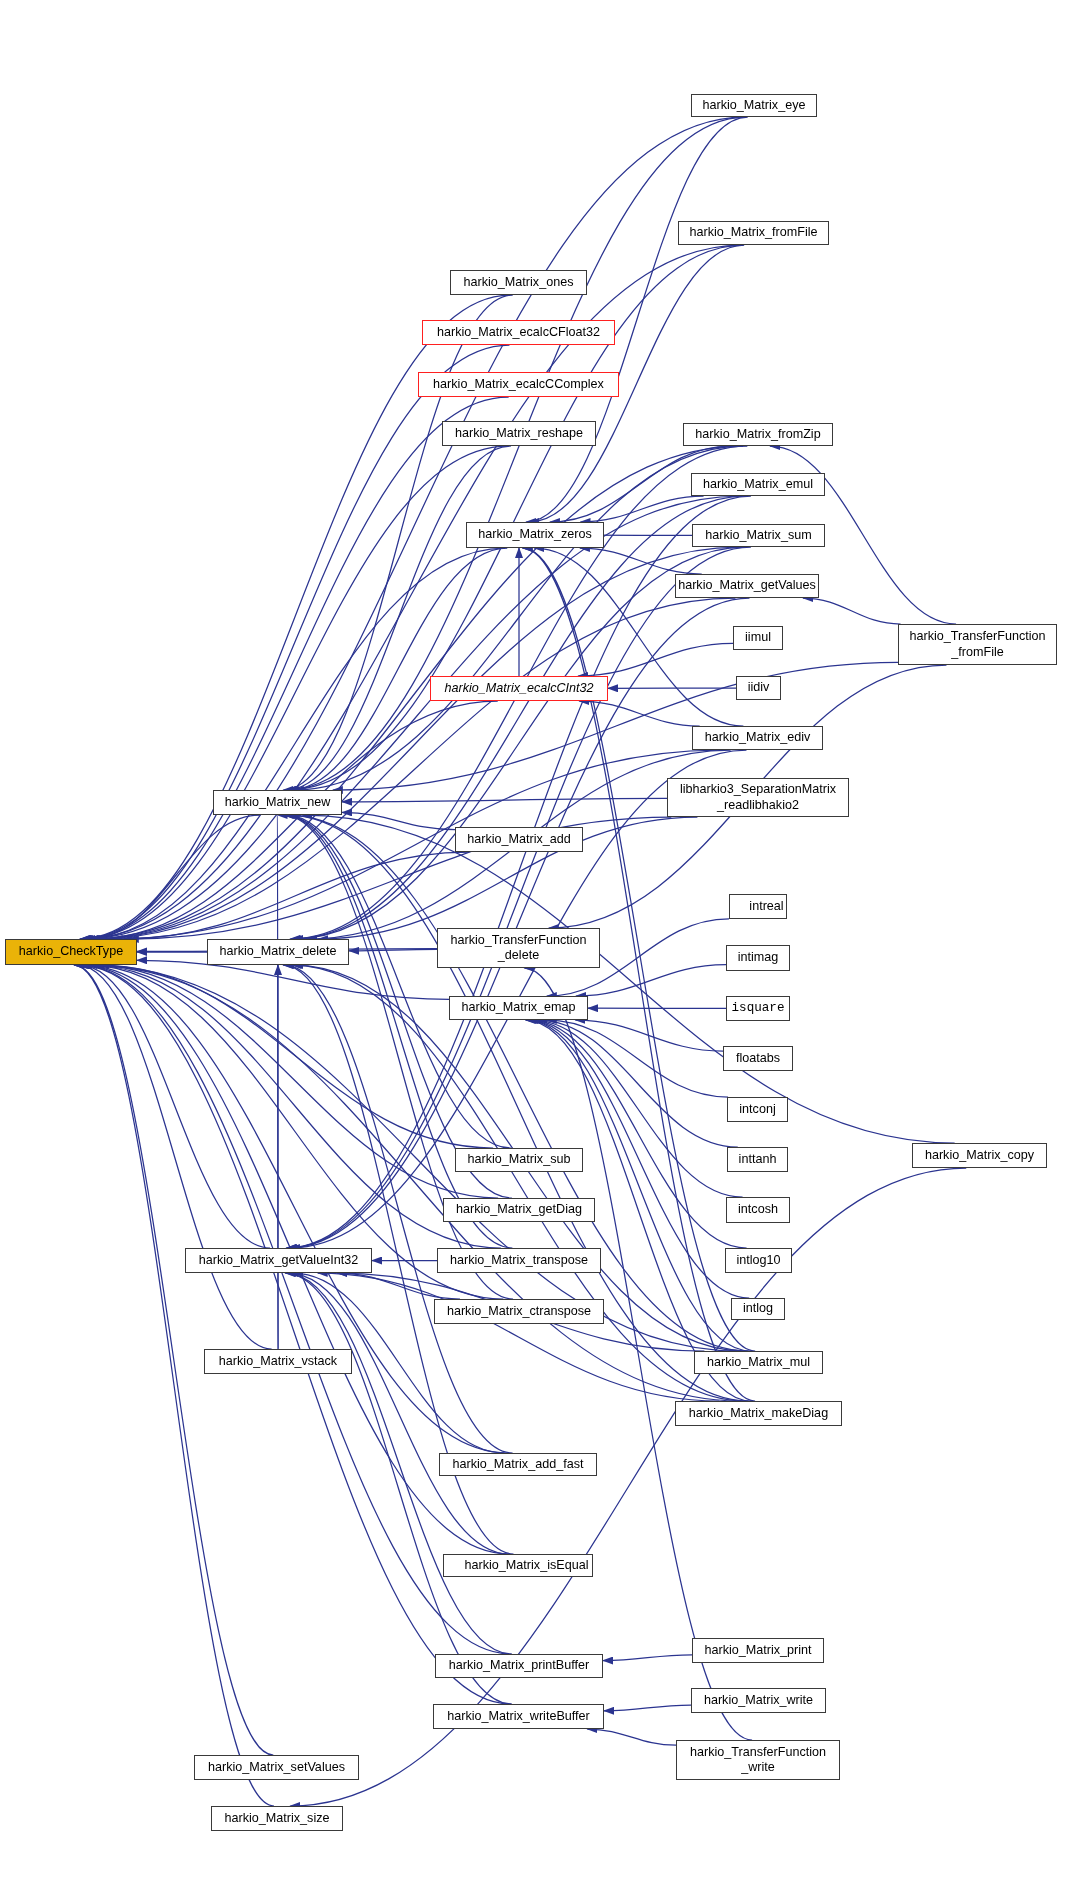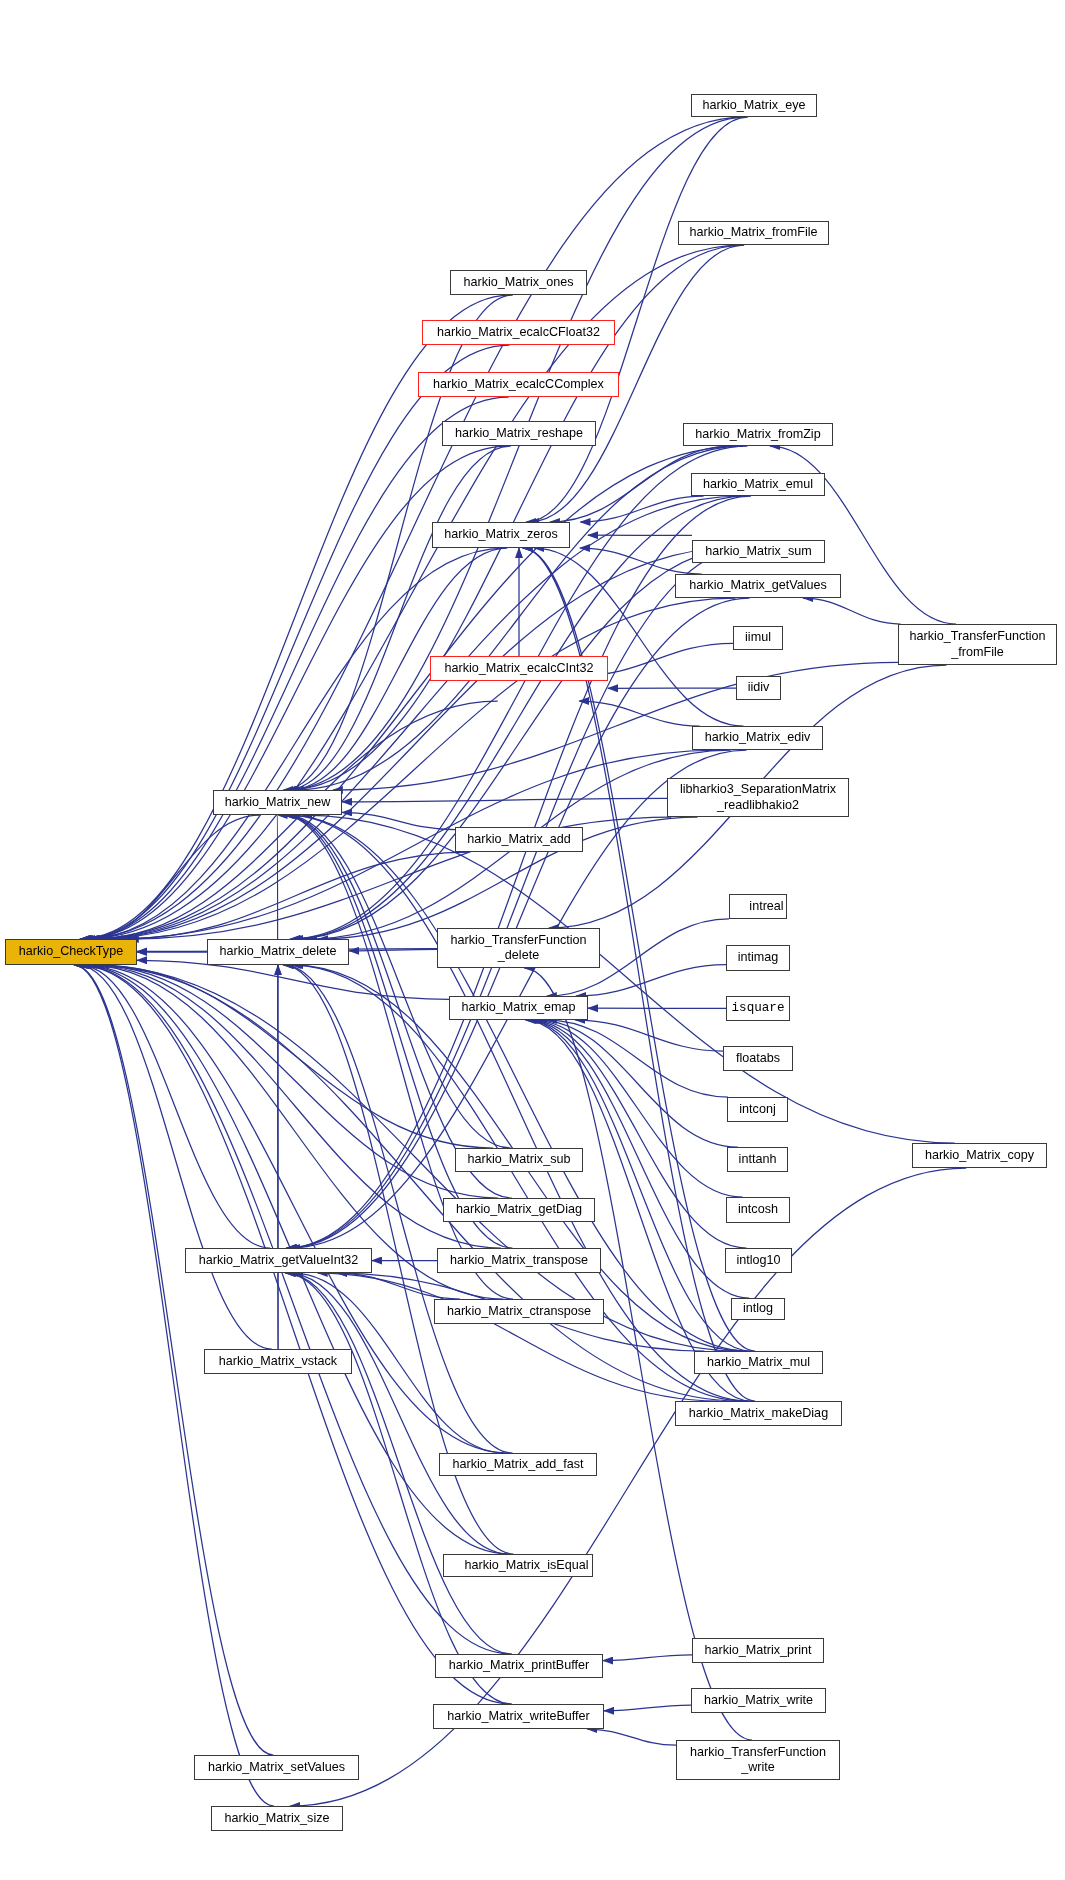--- a/index.html
+++ b/index.html
@@ -173,24 +173,24 @@
     </div>
     <div class="node red" style="left: 422px; top: 320px; width: 193px; height: 25px;">
       <span>harkio_Matrix_ecalcCFloat32</span>
     </div>
     <div class="node red" style="left: 418px; top: 372px; width: 201px; height: 25px;">
       <span>harkio_Matrix_ecalcCComplex</span>
     </div>
     <div class="node" style="left: 442px; top: 421px; width: 154px; height: 25px;">
       <span>harkio_Matrix_reshape</span>
     </div>
-    <div class="node" style="left: 432px; top: 522px; width: 138px; height: 26px;">
+    <div class="node" style="left: 466px; top: 522px; width: 138px; height: 26px;">
       <span>harkio_Matrix_zeros</span>
     </div>
-    <div class="node red" style="left: 430px; top: 656px; width: 178px; height: 25px;">
+    <div class="node red" style="left: 430px; top: 676px; width: 178px; height: 25px; font-style: italic;">
       <span>harkio_Matrix_ecalcCInt32</span>
     </div>
     <div class="node" style="left: 455px; top: 827px; width: 128px; height: 25px;">
       <span>harkio_Matrix_add</span>
     </div>
     <div class="node" style="left: 437px; top: 928px; width: 163px; height: 40px;">
       <span>harkio_TransferFunction</span>
       <span>_delete</span>
     </div>
     <div class="node" style="left: 449px; top: 996px; width: 139px; height: 24px;">
@@ -225,24 +225,24 @@
     </div>
     <div class="node" style="left: 678px; top: 221px; width: 151px; height: 24px;">
       <span>harkio_Matrix_fromFile</span>
     </div>
     <div class="node" style="left: 683px; top: 423px; width: 150px; height: 23px;">
       <span>harkio_Matrix_fromZip</span>
     </div>
     <div class="node" style="left: 691px; top: 473px; width: 134px; height: 23px;">
       <span>harkio_Matrix_emul</span>
     </div>
-    <div class="node" style="left: 692px; top: 524px; width: 133px; height: 23px; margin-top: 16px;">
+    <div class="node" style="left: 692px; top: 524px; width: 133px; height: 23px;">
       <span>harkio_Matrix_sum</span>
     </div>
-    <div class="node" style="left: 675px; top: 574px; width: 166px; height: 24px;">
+    <div class="node" style="left: 675px; top: 574px; width: 144px; height: 24px;">
       <span>harkio_Matrix_getValues</span>
     </div>
     <div class="node" style="left: 733px; top: 626px; width: 50px; height: 24px;">
       <span>iimul</span>
     </div>
     <div class="node" style="left: 736px; top: 676px; width: 45px; height: 24px;">
       <span>iidiv</span>
     </div>
     <div class="node" style="left: 692px; top: 726px; width: 131px; height: 24px;">
       <span>harkio_Matrix_ediv</span>

